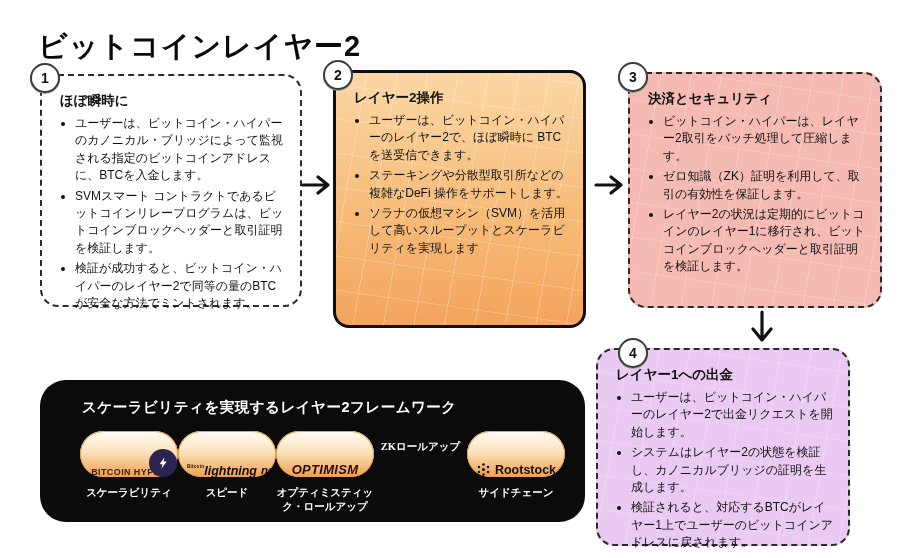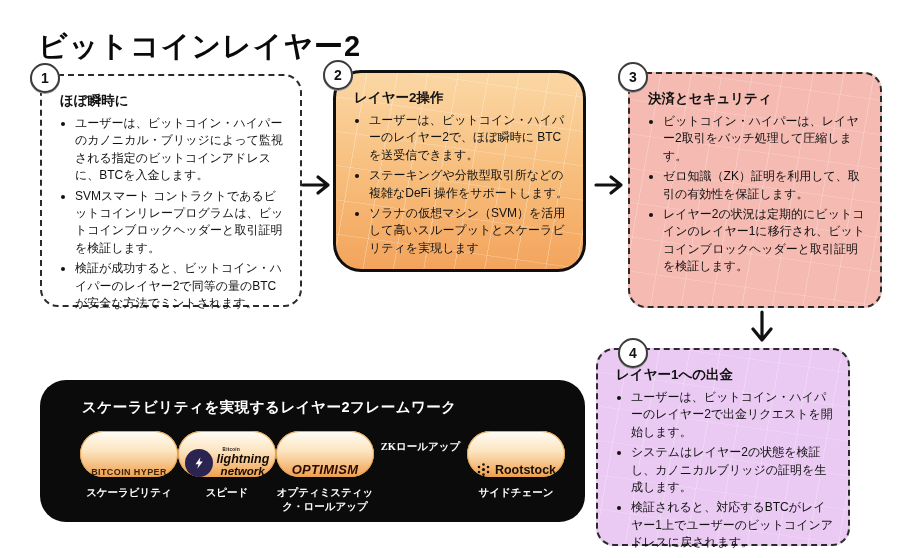--- a/index.html
+++ b/index.html
@@ -7,21 +7,21 @@
   .canvas{position:relative;width:900px;height:558px;background:#fff;overflow:hidden;}
 
   .page-title{position:absolute;left:38px;top:8px;font-size:29px;font-weight:800;letter-spacing:1px;color:#0a0a0a;}
 
   .step-box{position:absolute;box-sizing:border-box;border-radius:18px;padding:16px 12px 10px 16px;}
   .step-box .box-title{font-size:13.5px;font-weight:800;margin:0 0 5px 2px;}
   .step-box ul{margin:0;padding-left:17px;}
   .step-box li{font-size:12px;line-height:1.45;margin-bottom:3px;}
 
   .box-1{left:40px;top:74px;width:262px;height:233px;background:#ffffff;border:2px dashed #2b2b2b;}
-  .box-2{left:333px;top:70px;width:253px;height:202px;border:3px solid #0f0f0f;border-radius:28px;
+  .box-2{left:333px;top:70px;width:253px;height:258px;border:3px solid #0f0f0f;border-radius:16px;
     background:
       repeating-linear-gradient(100deg, rgba(255,255,255,.28) 0 1px, transparent 1px 30px),
       repeating-linear-gradient(8deg, rgba(255,255,255,.20) 0 1px, transparent 1px 34px),
       linear-gradient(180deg,#fbd7a4 0%,#f7bc7a 55%,#f3a45c 100%);}
   .box-3{left:628px;top:72px;width:254px;height:236px;border:2px dashed #2b2b2b;
     background:
       repeating-linear-gradient(100deg, rgba(255,255,255,.22) 0 1px, transparent 1px 30px),
       repeating-linear-gradient(8deg, rgba(255,255,255,.16) 0 1px, transparent 1px 34px),
       #f5bab2;}
   .box-4{left:596px;top:348px;width:254px;height:198px;border:2px dashed #2b2b2b;
@@ -47,21 +47,21 @@
     box-sizing:border-box;padding:18px 20px 0 40px;}
   .panel-heading{color:#fff;font-size:14.5px;font-weight:800;margin:0 0 14px 2px;letter-spacing:.5px;}
   .logo-row{display:flex;justify-content:space-between;align-items:flex-start;}
   .logo-item{display:flex;flex-direction:column;align-items:center;width:104px;}
   .pill{width:98px;height:46px;border-radius:23px;display:flex;align-items:flex-end;justify-content:center;gap:4px;
     background:linear-gradient(180deg,#fffdf7 0%,#fce3bd 45%,#ef9f4e 100%);box-shadow:0 0 0 1px #e8a24f inset;}
   .logo-label{color:#fff;font-size:10.5px;font-weight:700;text-align:center;margin-top:9px;line-height:1.35;font-family:Liberation Serif, serif;}
 
   .wordmark-bh{font-size:9px;font-weight:800;letter-spacing:.4px;color:#3a2408;}
   .bolt-circle{width:28px;height:28px;border-radius:50%;background:#2b2350;display:flex;align-items:center;justify-content:center;flex:0 0 auto;}
-  .ln-text{display:flex;flex-direction:column;line-height:1;color:#140a00;}
+  .ln-text{display:flex;flex-direction:row;line-height:1;color:#140a00;}
   .ln-top{font-size:4.5px;font-weight:700;letter-spacing:.3px;margin-bottom:1px;margin-left:6px;}
   .ln-main{font-size:12.5px;font-weight:800;font-style:italic;}
   .ln-sub{font-size:11.5px;font-weight:800;font-style:italic;margin-left:4px;}
   .wordmark-op{font-size:13px;font-weight:800;font-style:italic;color:#2b0a00;letter-spacing:.3px;}
   .zk-text{display:flex;flex-direction:column;line-height:1.1;color:#161616;}
   .zk-main{font-size:9.5px;font-weight:800;}
   .zk-sub{font-size:4px;font-weight:700;letter-spacing:.2px;color:#4a3415;}
   .wordmark-rs{font-size:12.5px;font-weight:800;color:#161005;}
   .icon-wrap{display:flex;align-items:center;justify-content:center;flex:0 0 auto;}
 </style>

